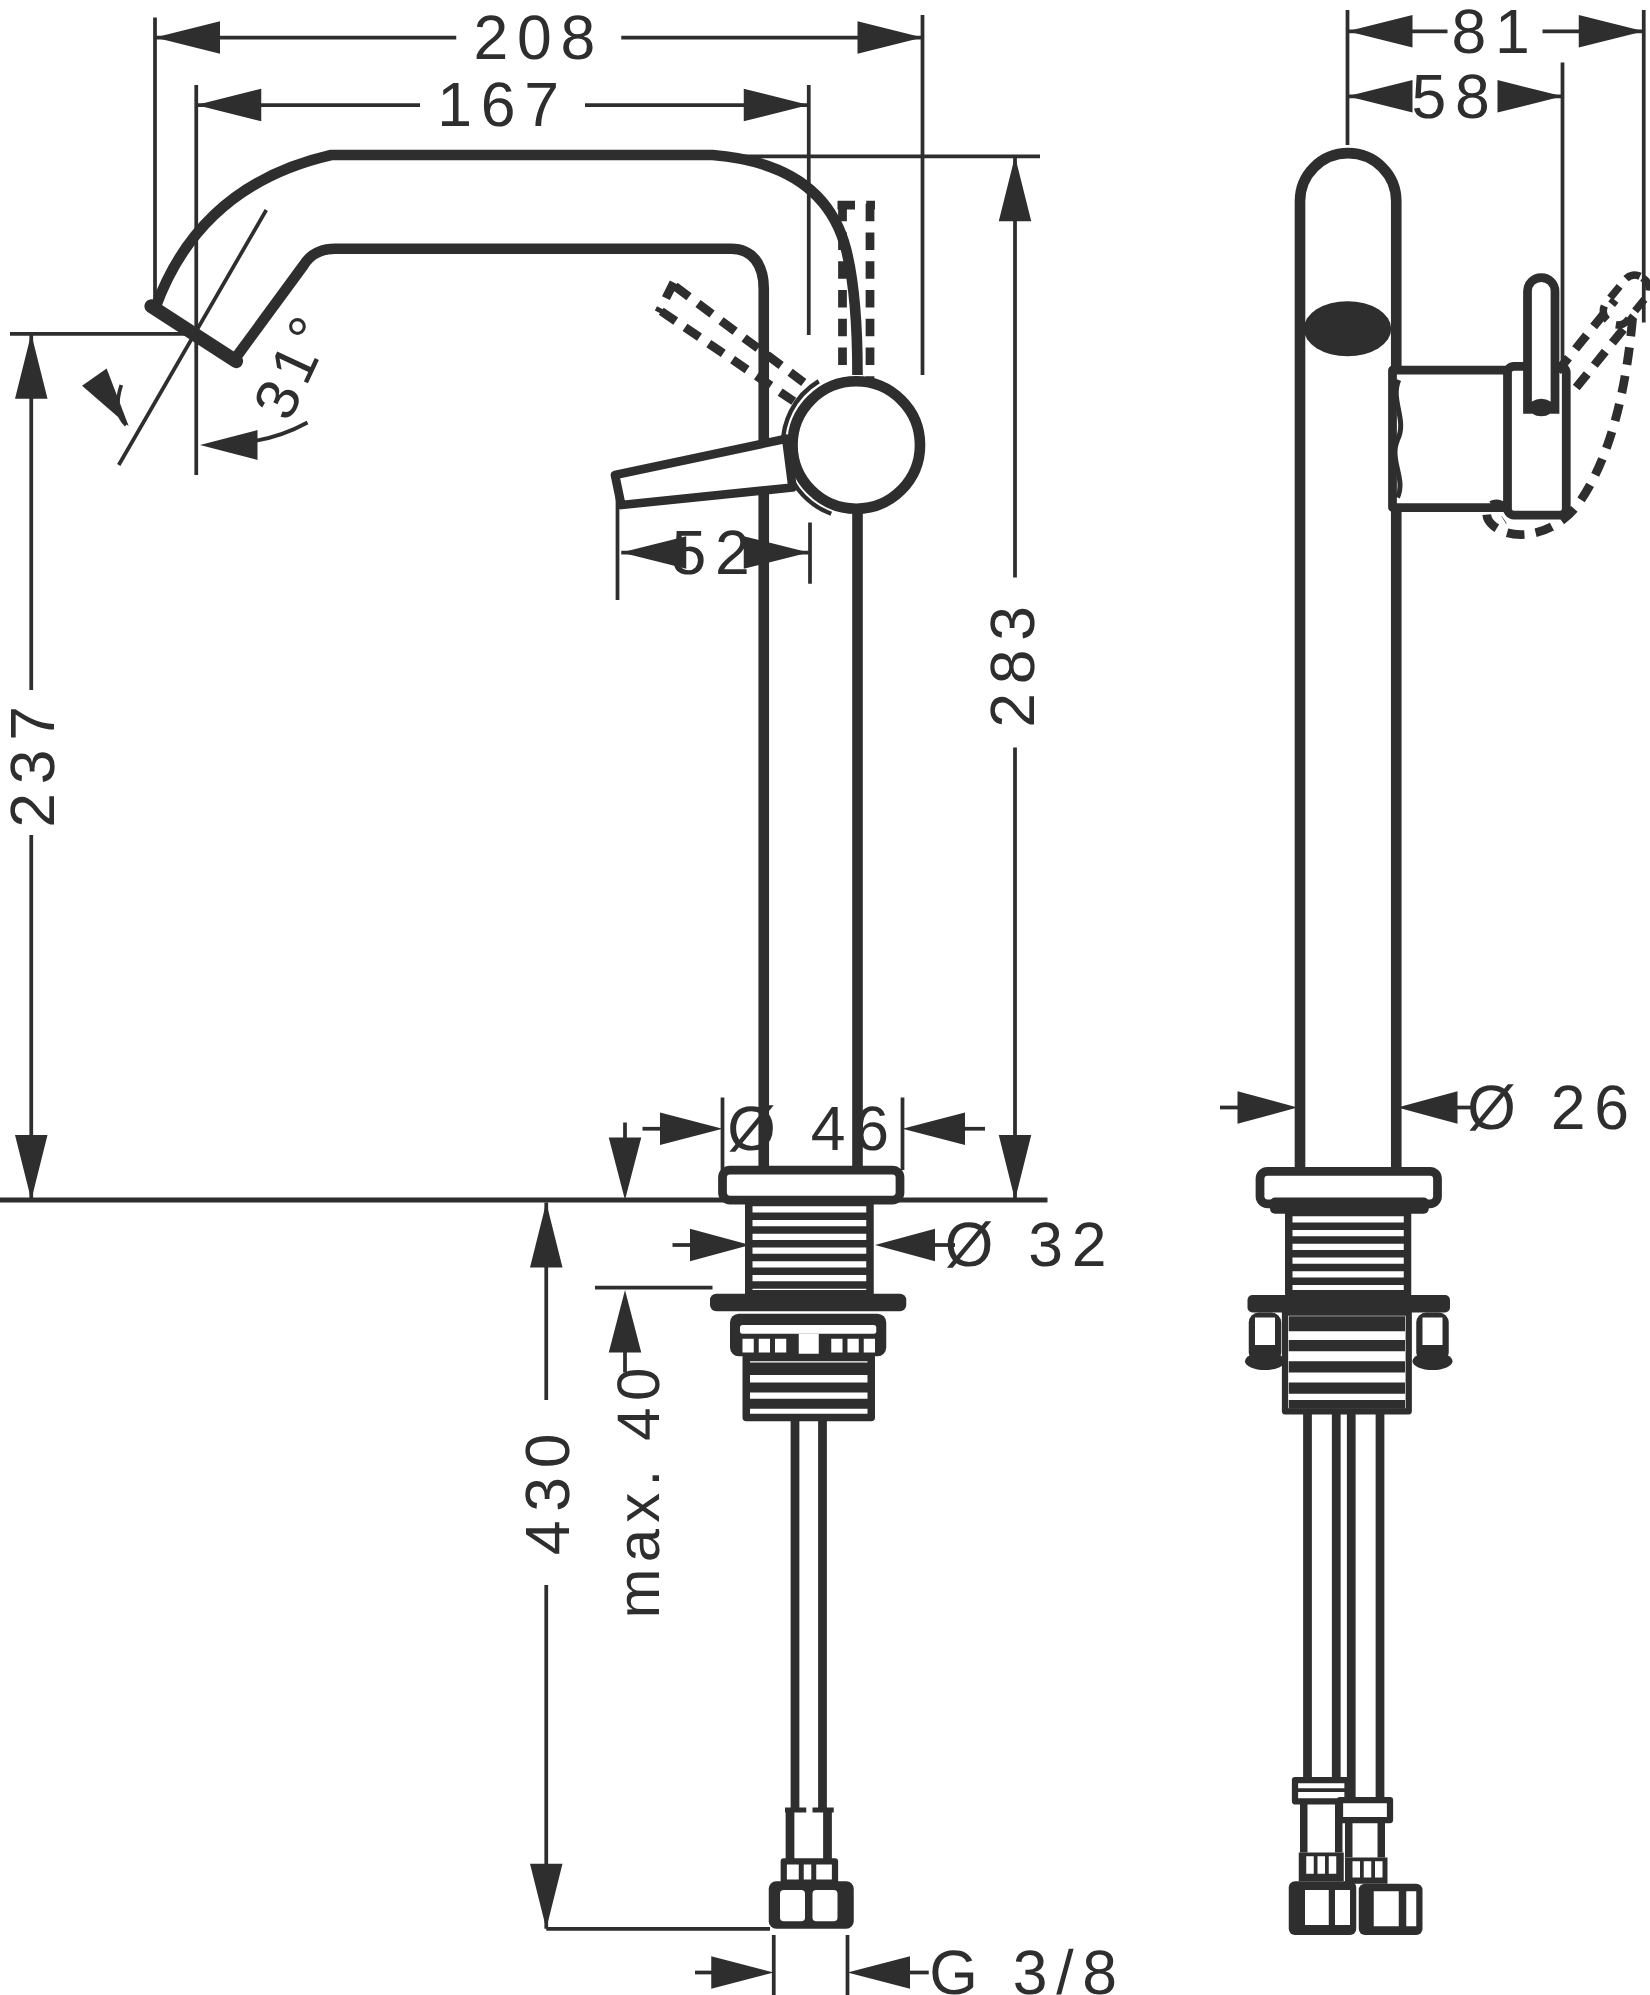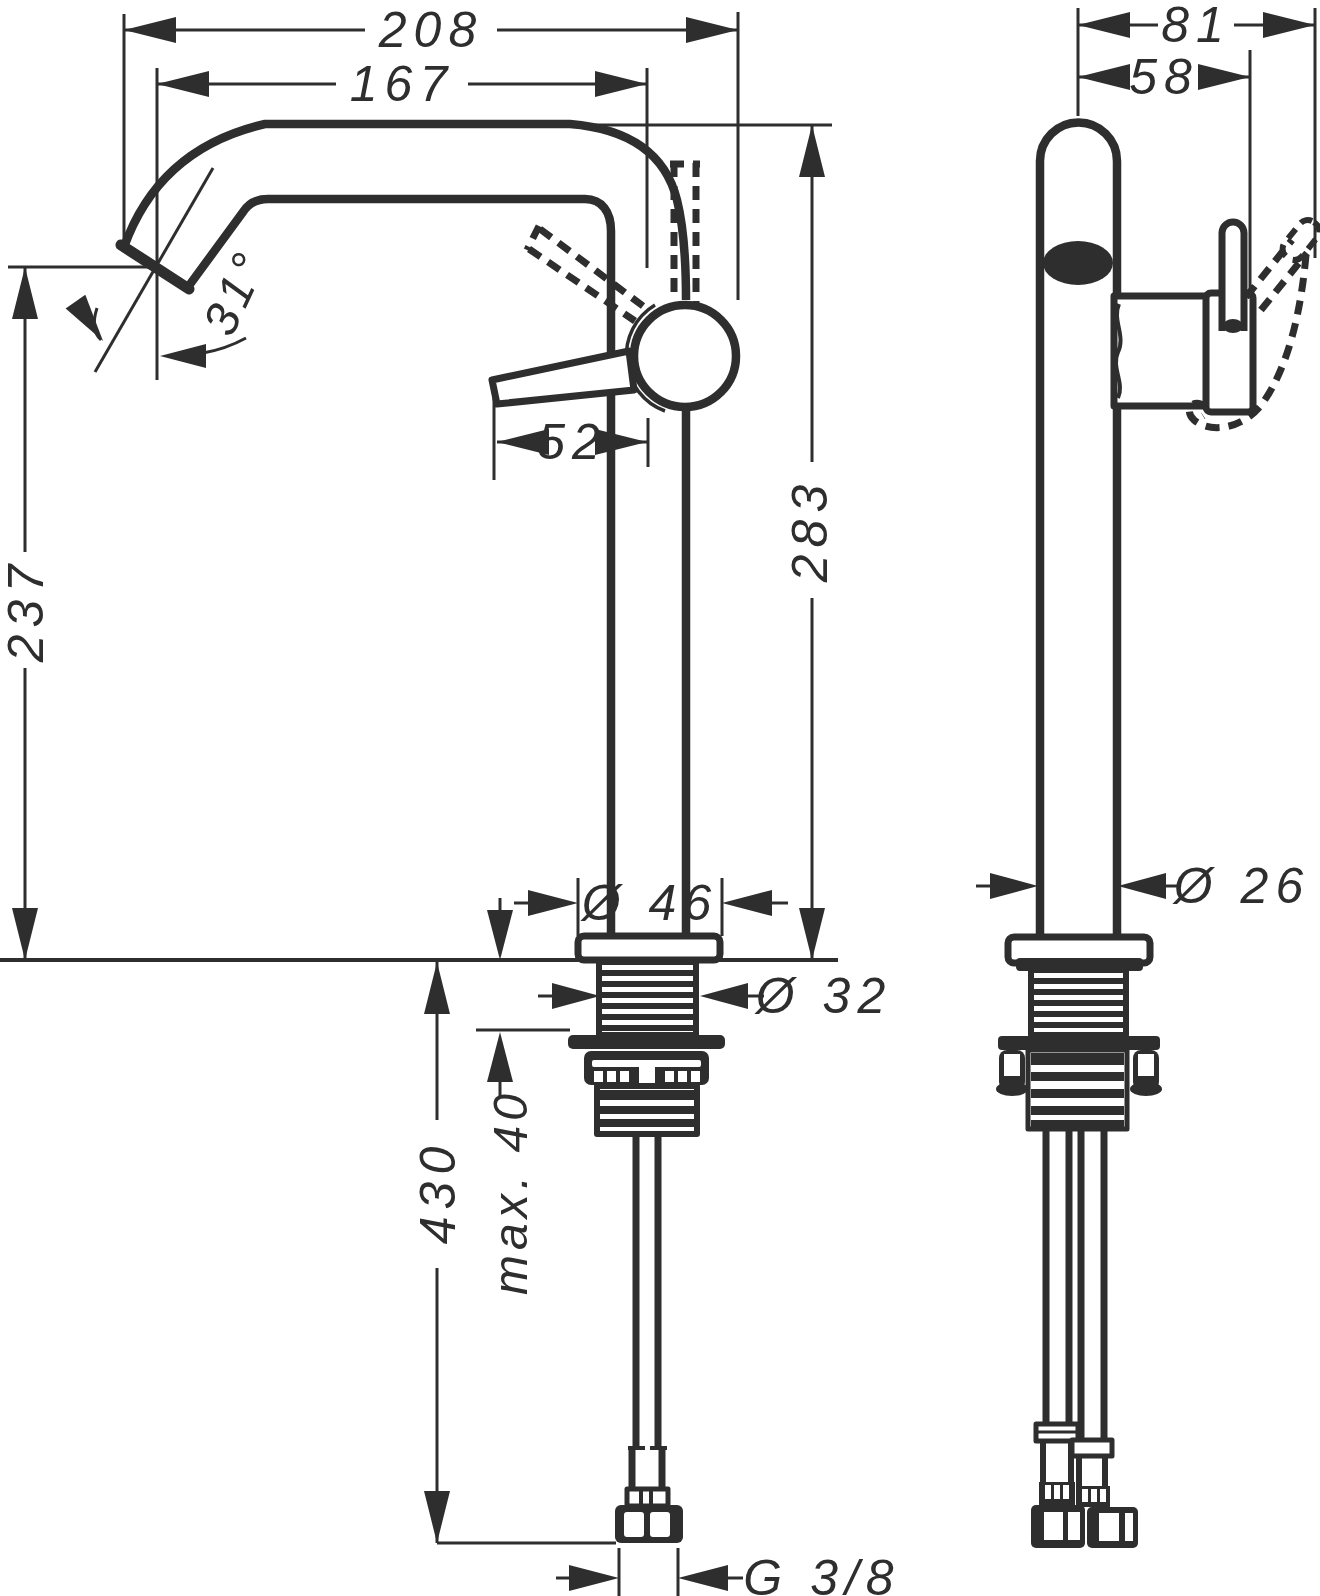--- a/index.html
+++ b/index.html
@@ -1,17 +1,17 @@
 <!DOCTYPE html>
 <html><head>
 <meta charset="utf-8">
 <style>
   html,body{margin:0;padding:0;background:#fff;}
   .canvas{position:relative;width:1320px;height:1596px;background:#fff;overflow:hidden;
-          font-family:"Liberation Sans",sans-serif;font-style:italic;}
+          font-family:"Liberation Sans",sans-serif;}
   svg{display:block}
   .dim-text{font-family:"Liberation Sans",sans-serif;font-size:50px;letter-spacing:7px;
             fill:#2e2e2e;}
   .dim-text-small{font-family:"Liberation Sans",sans-serif;font-size:48px;letter-spacing:5px;
             fill:#2e2e2e;}
 </style>
 </head>
 <body>
 
 <div class="canvas">

